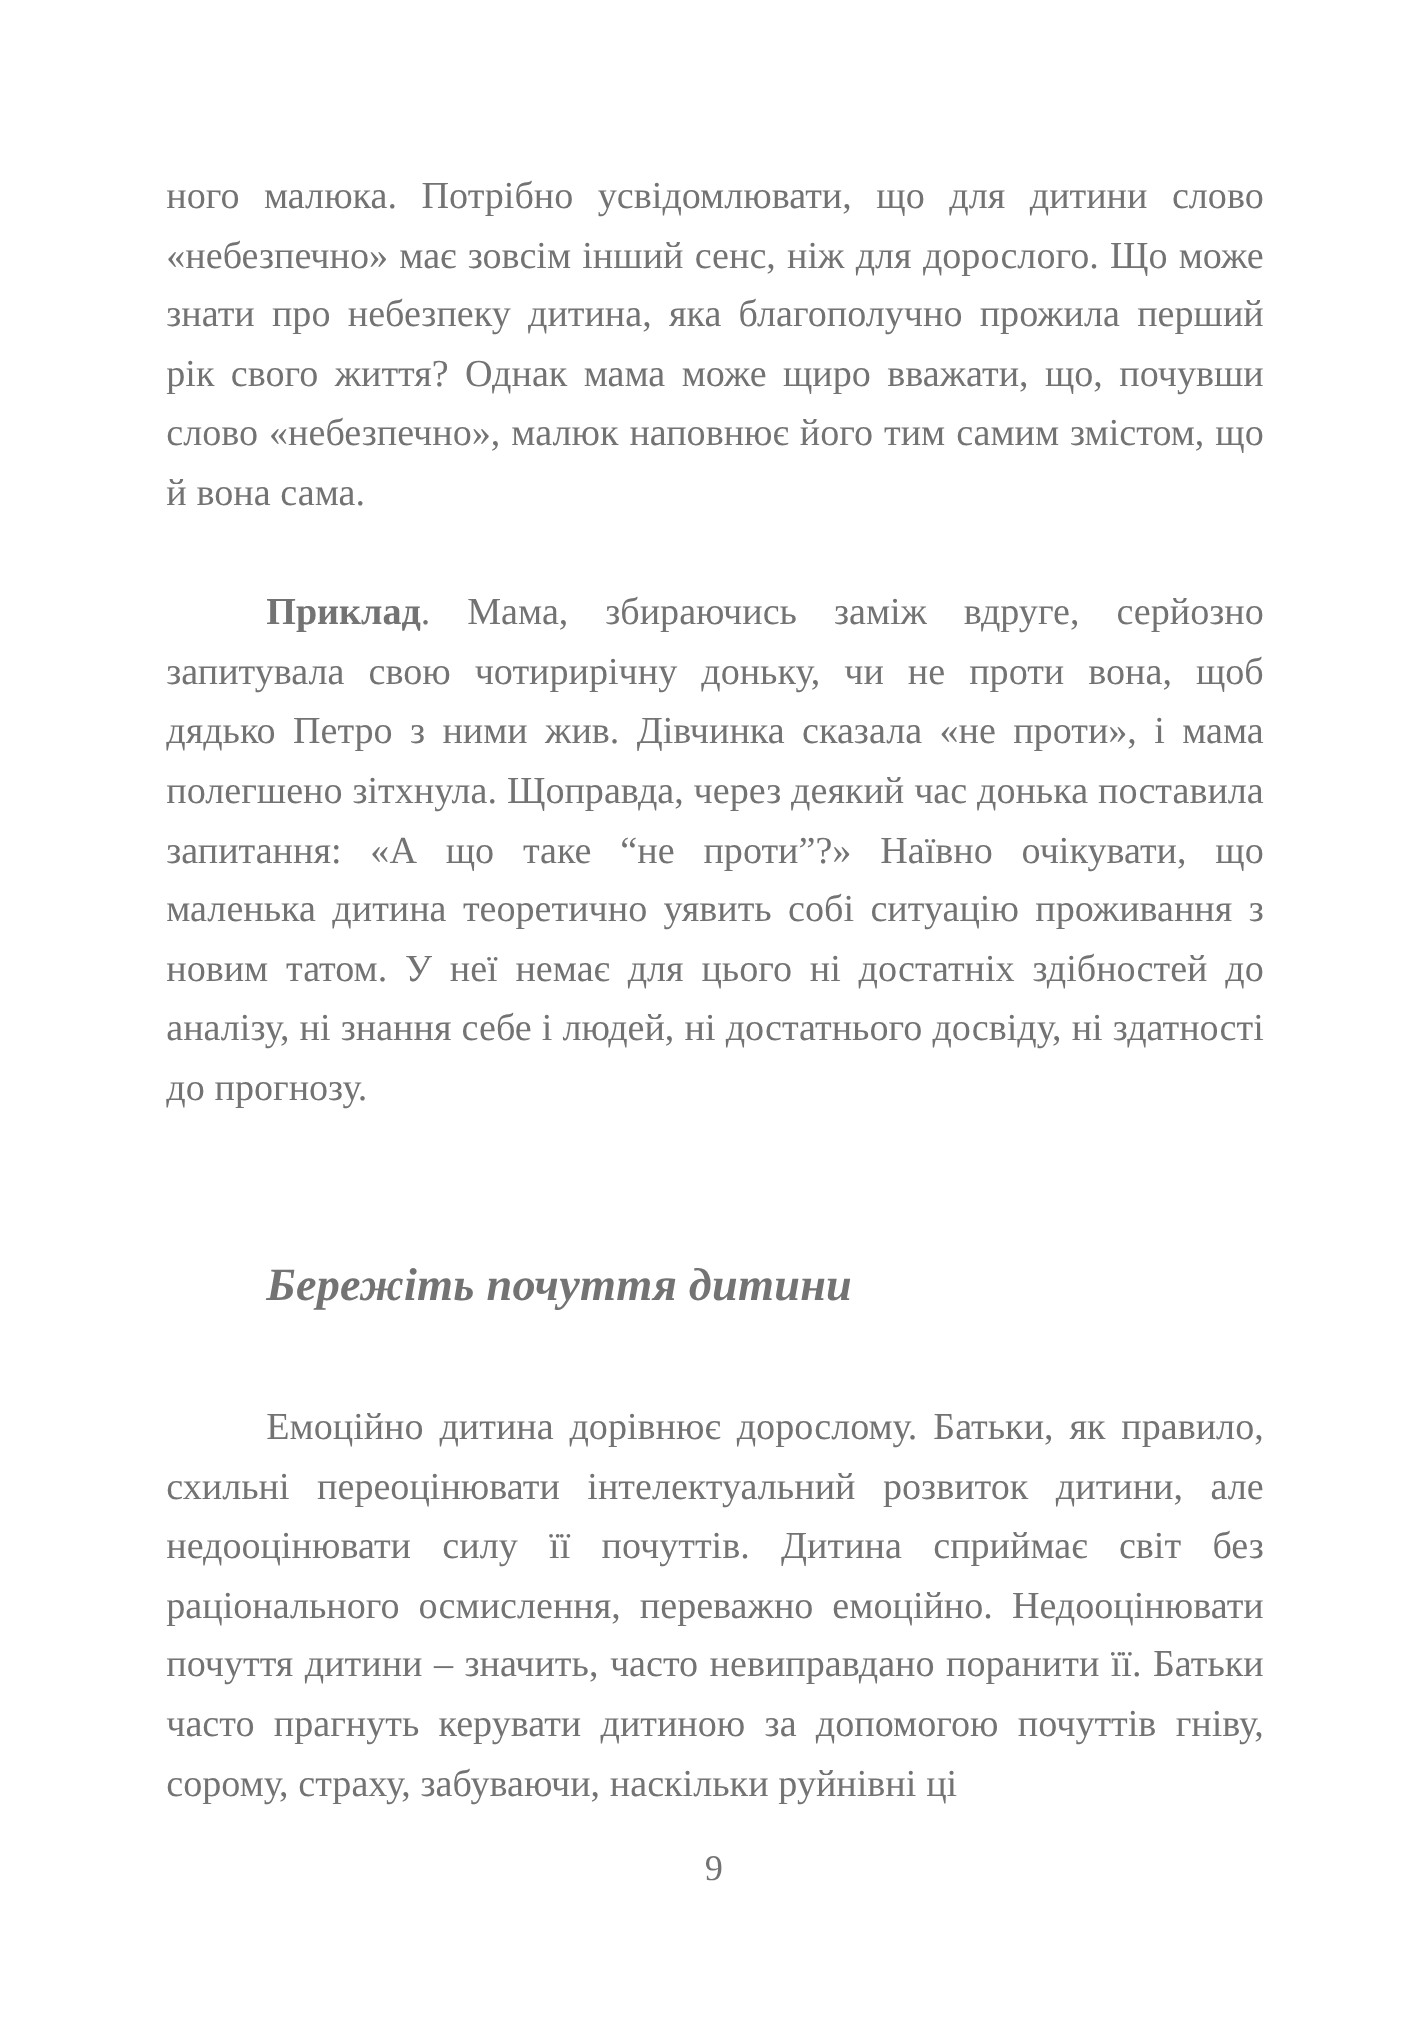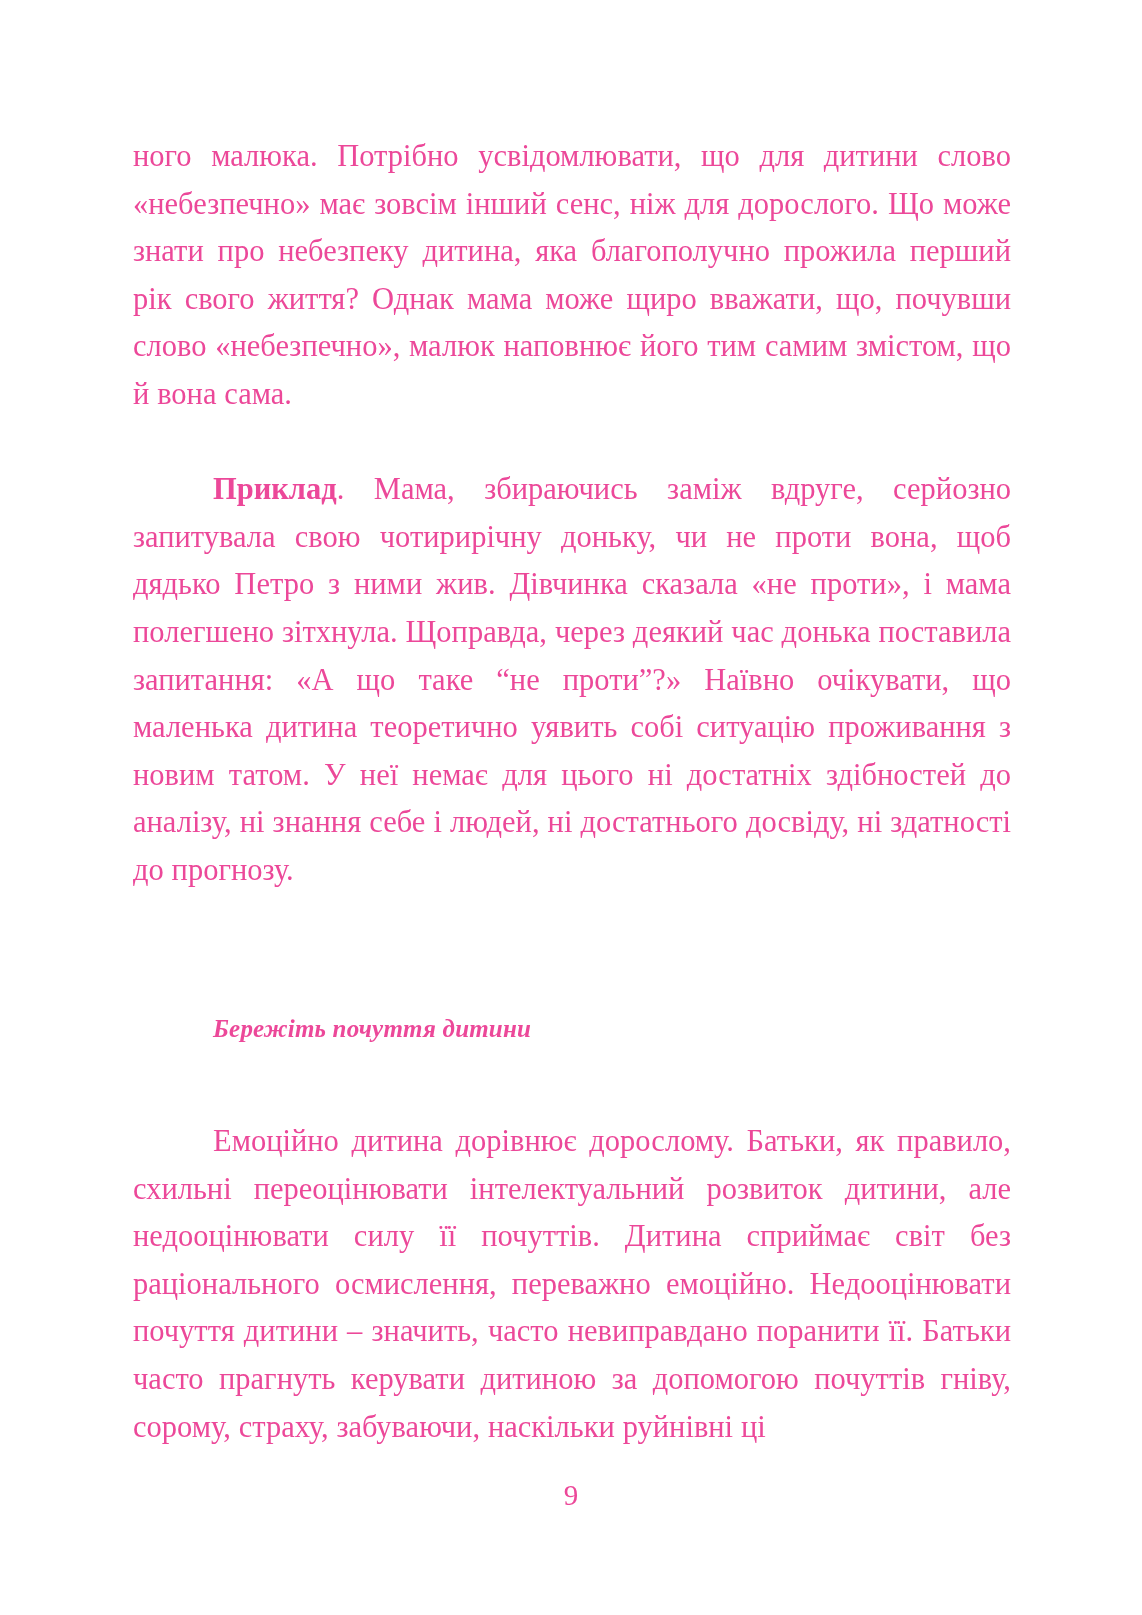--- a/index.html
+++ b/index.html
@@ -10,21 +10,21 @@
   }
   .page {
     position: relative;
     width: 1142px;
     height: 1615px;
     margin: 0 auto;
     background: #ffffff;
     overflow: hidden;
     box-sizing: border-box;
     font-family: "Liberation Serif", "DejaVu Serif", serif;
-    color: #ec4899;
+    color: #737373;
   }
   .text-column {
     position: absolute;
     left: 133px;
     top: 133px;
     width: 878px;
   }
   p.body-par {
     margin: 0;
     font-size: 30.5px;
@@ -36,21 +36,21 @@
     -webkit-font-smoothing: antialiased;
   }
   p.no-indent {
     text-indent: 0;
   }
   .lead {
     font-weight: bold;
   }
   h2.section-heading {
     margin: 0;
-    font-size: 25px;
+    font-size: 37px;
     line-height: 46px;
     font-weight: bold;
     font-style: italic;
     text-indent: 80px;
     text-align: left;
     letter-spacing: 0.2px;
   }
   .gap-par { height: 47.6px; }
   .gap-before-heading { height: 64px; }
   .gap-after-heading { height: 66px; }

